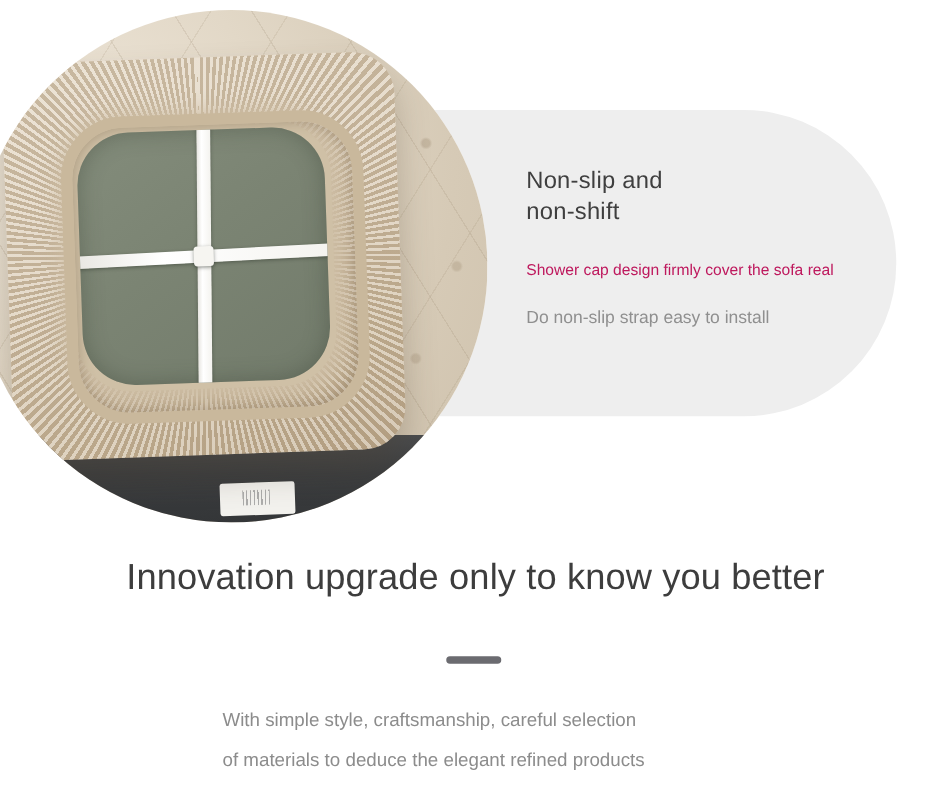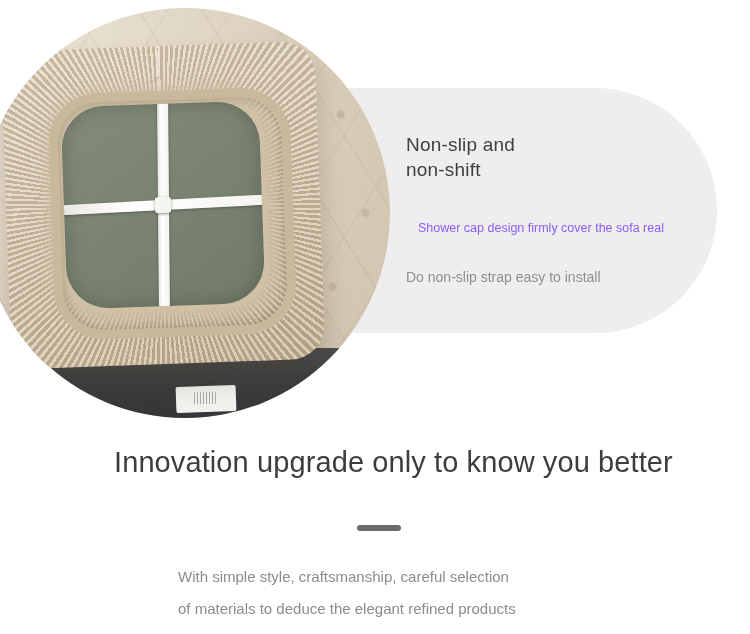--- a/index.html
+++ b/index.html
@@ -212,38 +212,38 @@
     margin-left: -8px;
     margin-top: -8px;
     border-radius: 3px;
     background: #f6f5f1;
     box-shadow: 0 1px 3px rgba(40,46,38,.5);
   }
 
   
   #feature-copy {
     position: absolute;
-    left: 406px;
+    left: 421px;
     top: 132px;
     width: 290px;
   }
   #feature-heading {
     margin: 0;
     font-size: 19px;
     line-height: 25px;
     font-weight: 400;
     color: #3f3f3f;
     letter-spacing: .2px;
   }
   #feature-sub-a {
-    margin: 12px;
+    margin: 0;
     padding-top: 26px;
     font-size: 12.5px;
     line-height: 16px;
-    color: #8b5cf6;
+    color: #be185d;
     white-space: nowrap;
   }
   #feature-sub-b {
     margin: 0;
     padding-top: 19px;
     font-size: 14px;
     line-height: 20px;
     color: #8f8f8f;
     white-space: nowrap;
   }
@@ -258,21 +258,21 @@
   
   #statement-section {
     position: absolute;
     left: 0;
     top: 425px;
     width: 750px;
     height: 209px;
   }
   #statement-title {
     position: absolute;
-    left: 114px;
+    left: 101px;
     top: 18px;
     margin: 0;
     font-size: 29px;
     line-height: 38px;
     font-weight: 400;
     color: #3d3d3d;
     letter-spacing: .1px;
     white-space: nowrap;
   }
   #statement-divider {

